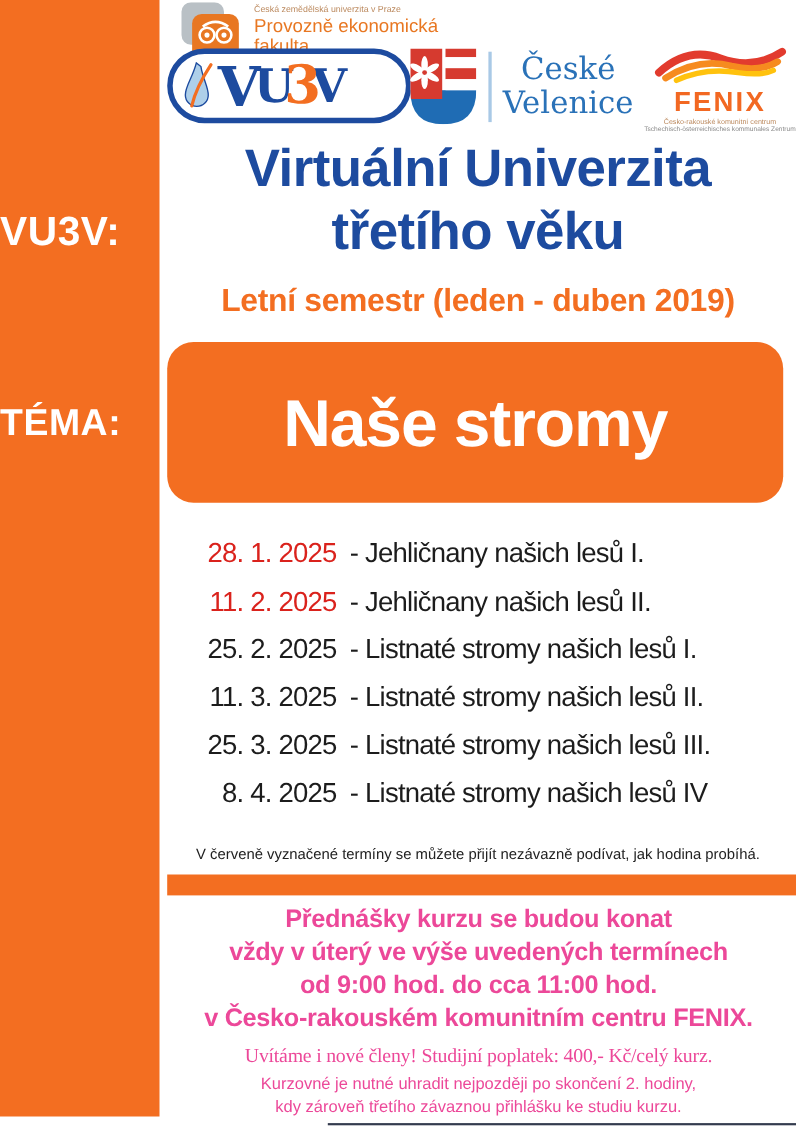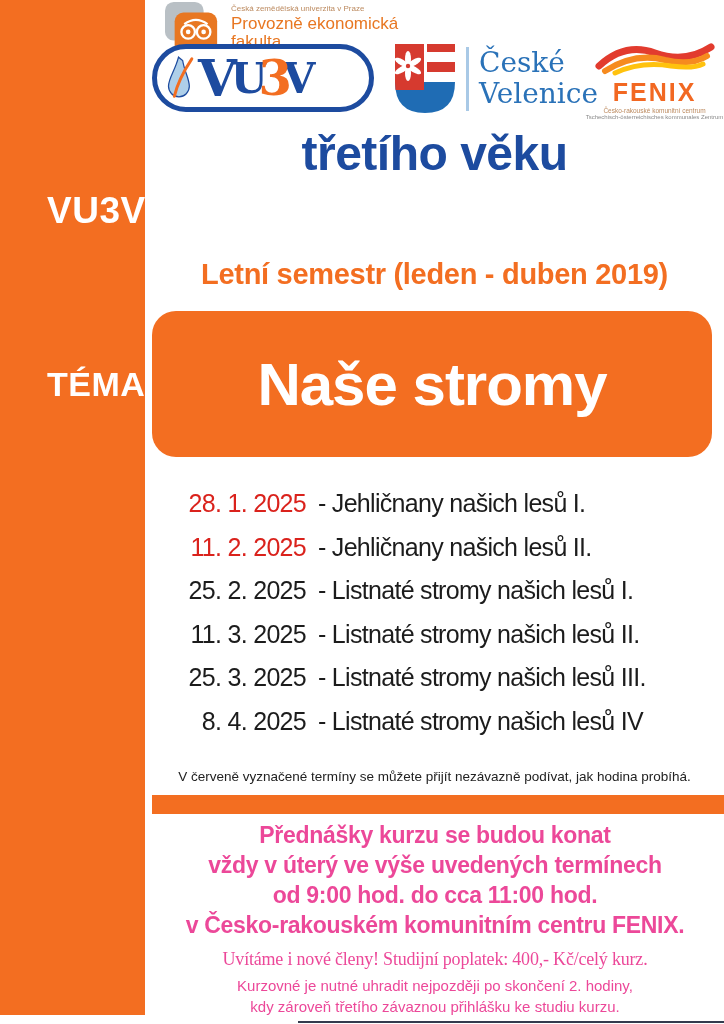--- a/index.html
+++ b/index.html
@@ -4,40 +4,40 @@
 <style>
   * { margin:0; padding:0; box-sizing:border-box; }
   html,body { background:#e8e8e8; }
   .poster {
     position:relative; width:724px; height:1024px; margin:0 auto;
     background:#fff; overflow:hidden;
     font-family:"Liberation Sans", sans-serif; color:#1c1c1c;
   }
   
   .sidebar { position:absolute; left:0; top:0; width:145px; height:1015px; background:var(--orange,#f36e21); }
-  .sidebar-label { position:absolute; left:0; width:138px; color:#fff; font-weight:bold; letter-spacing:0.5px;padding-left:47px; }
+  .sidebar-label { position:absolute; left:0; width:138px; color:#fff; font-weight:bold; letter-spacing:0.5px; }
   .sidebar-label.vu3v { top:190px; font-size:37px; }
   .sidebar-label.tema { top:365px; font-size:34px; }
   
   .pef { position:absolute; left:164px; top:2px; display:flex; gap:9px; align-items:flex-start; }
   .pef-icon { width:58px; height:56px; flex:0 0 auto; }
   .pef-text { padding-top:2px; }
   .pef-uni { font-size:8px; color:var(--pef-caption,#bc8a5f); margin-bottom:2px; }
   .pef-fac { font-size:17px; line-height:1.04; color:var(--pef-orange,#e87722); }
   .vu3v-logo {
     position:absolute; left:152px; top:44px; width:222px; height:68px;
     border:5px solid var(--logo-blue,#1d4b9f); border-radius:40px;
     display:flex; align-items:center; padding-left:9px; background:#fff;
   }
   .vu3v-letters { font-family:"DejaVu Serif", serif; font-weight:bold; color:var(--logo-blue,#1d4b9f); display:flex; align-items:center; margin-left:2px; }
   .vu3v-letters .l-v1 { font-size:50px; }
   .vu3v-letters .l-u  { font-size:42px; margin-left:-6px; }
   .vu3v-letters .l-3  { font-size:48px; color:var(--orange,#f36e21); margin-left:-9px; z-index:2; }
   .vu3v-letters .l-v2 { font-size:42px; margin-left:-9px; }
-  .cv { position:absolute; left:392px; top:42px; display:flex; align-items:center; }
+  .cv { position:absolute; left:370px; top:42px; display:flex; align-items:center;text-align:center; }
   .cv-sep { width:3px; height:64px; background:#a9c9e6; margin:0 10px 0 8px; }
   .cv-text { font-family:"DejaVu Serif", serif; font-size:28px; line-height:1.1; color:var(--town-blue,#2a72b8); }
   .fenix { position:absolute; left:585px; top:40px; width:139px; text-align:center; }
   .fenix-name { font-size:25px; font-weight:bold; color:var(--fenix-text,#f26822); letter-spacing:2px; line-height:1; margin-top:-2px; }
   .fenix-cap1 { font-size:6.5px; color:var(--pef-caption,#bc8a5f); margin-top:2px; }
   .fenix-cap2 { font-size:6px; color:var(--caption-gray,#8a8a8a); }
   
   .title { position:absolute; left:145px; right:0; top:126px; text-align:center;
            color:var(--title-blue,#1d4b9f); font-weight:bold; font-size:48px; line-height:1.18; letter-spacing:-0.5px; }
   .subtitle { position:absolute; left:145px; right:0; top:258px; text-align:center;
@@ -156,20 +156,21 @@
       <path class="s-fx-red" d="M6 26 Q32 2 62 13 Q92 24 118 7" stroke-width="7"></path>
       <path class="s-fx-orange" d="M12 31 Q42 12 72 20 Q98 26 114 16" stroke-width="6"></path>
       <path class="s-fx-yellow" d="M22 33 Q48 21 78 26 Q100 29 110 24" stroke-width="5"></path>
     </svg>
     <div class="fenix-name">FENIX</div>
     <div class="fenix-cap1">Česko-rakouské komunitní centrum</div>
     <div class="fenix-cap2">Tschechisch-österreichisches kommunales Zentrum</div>
   </div>
 
   <div class="title">
+    <div>Virtuální Univerzita</div>
     <div>třetího věku</div>
   </div>
   <div class="subtitle">Letní semestr (leden - duben 2019)</div>
 
   <div class="theme-box">
     <div class="theme-title">Naše stromy</div>
   </div>
 
   <div class="schedule">
     <div class="schedule-row">

